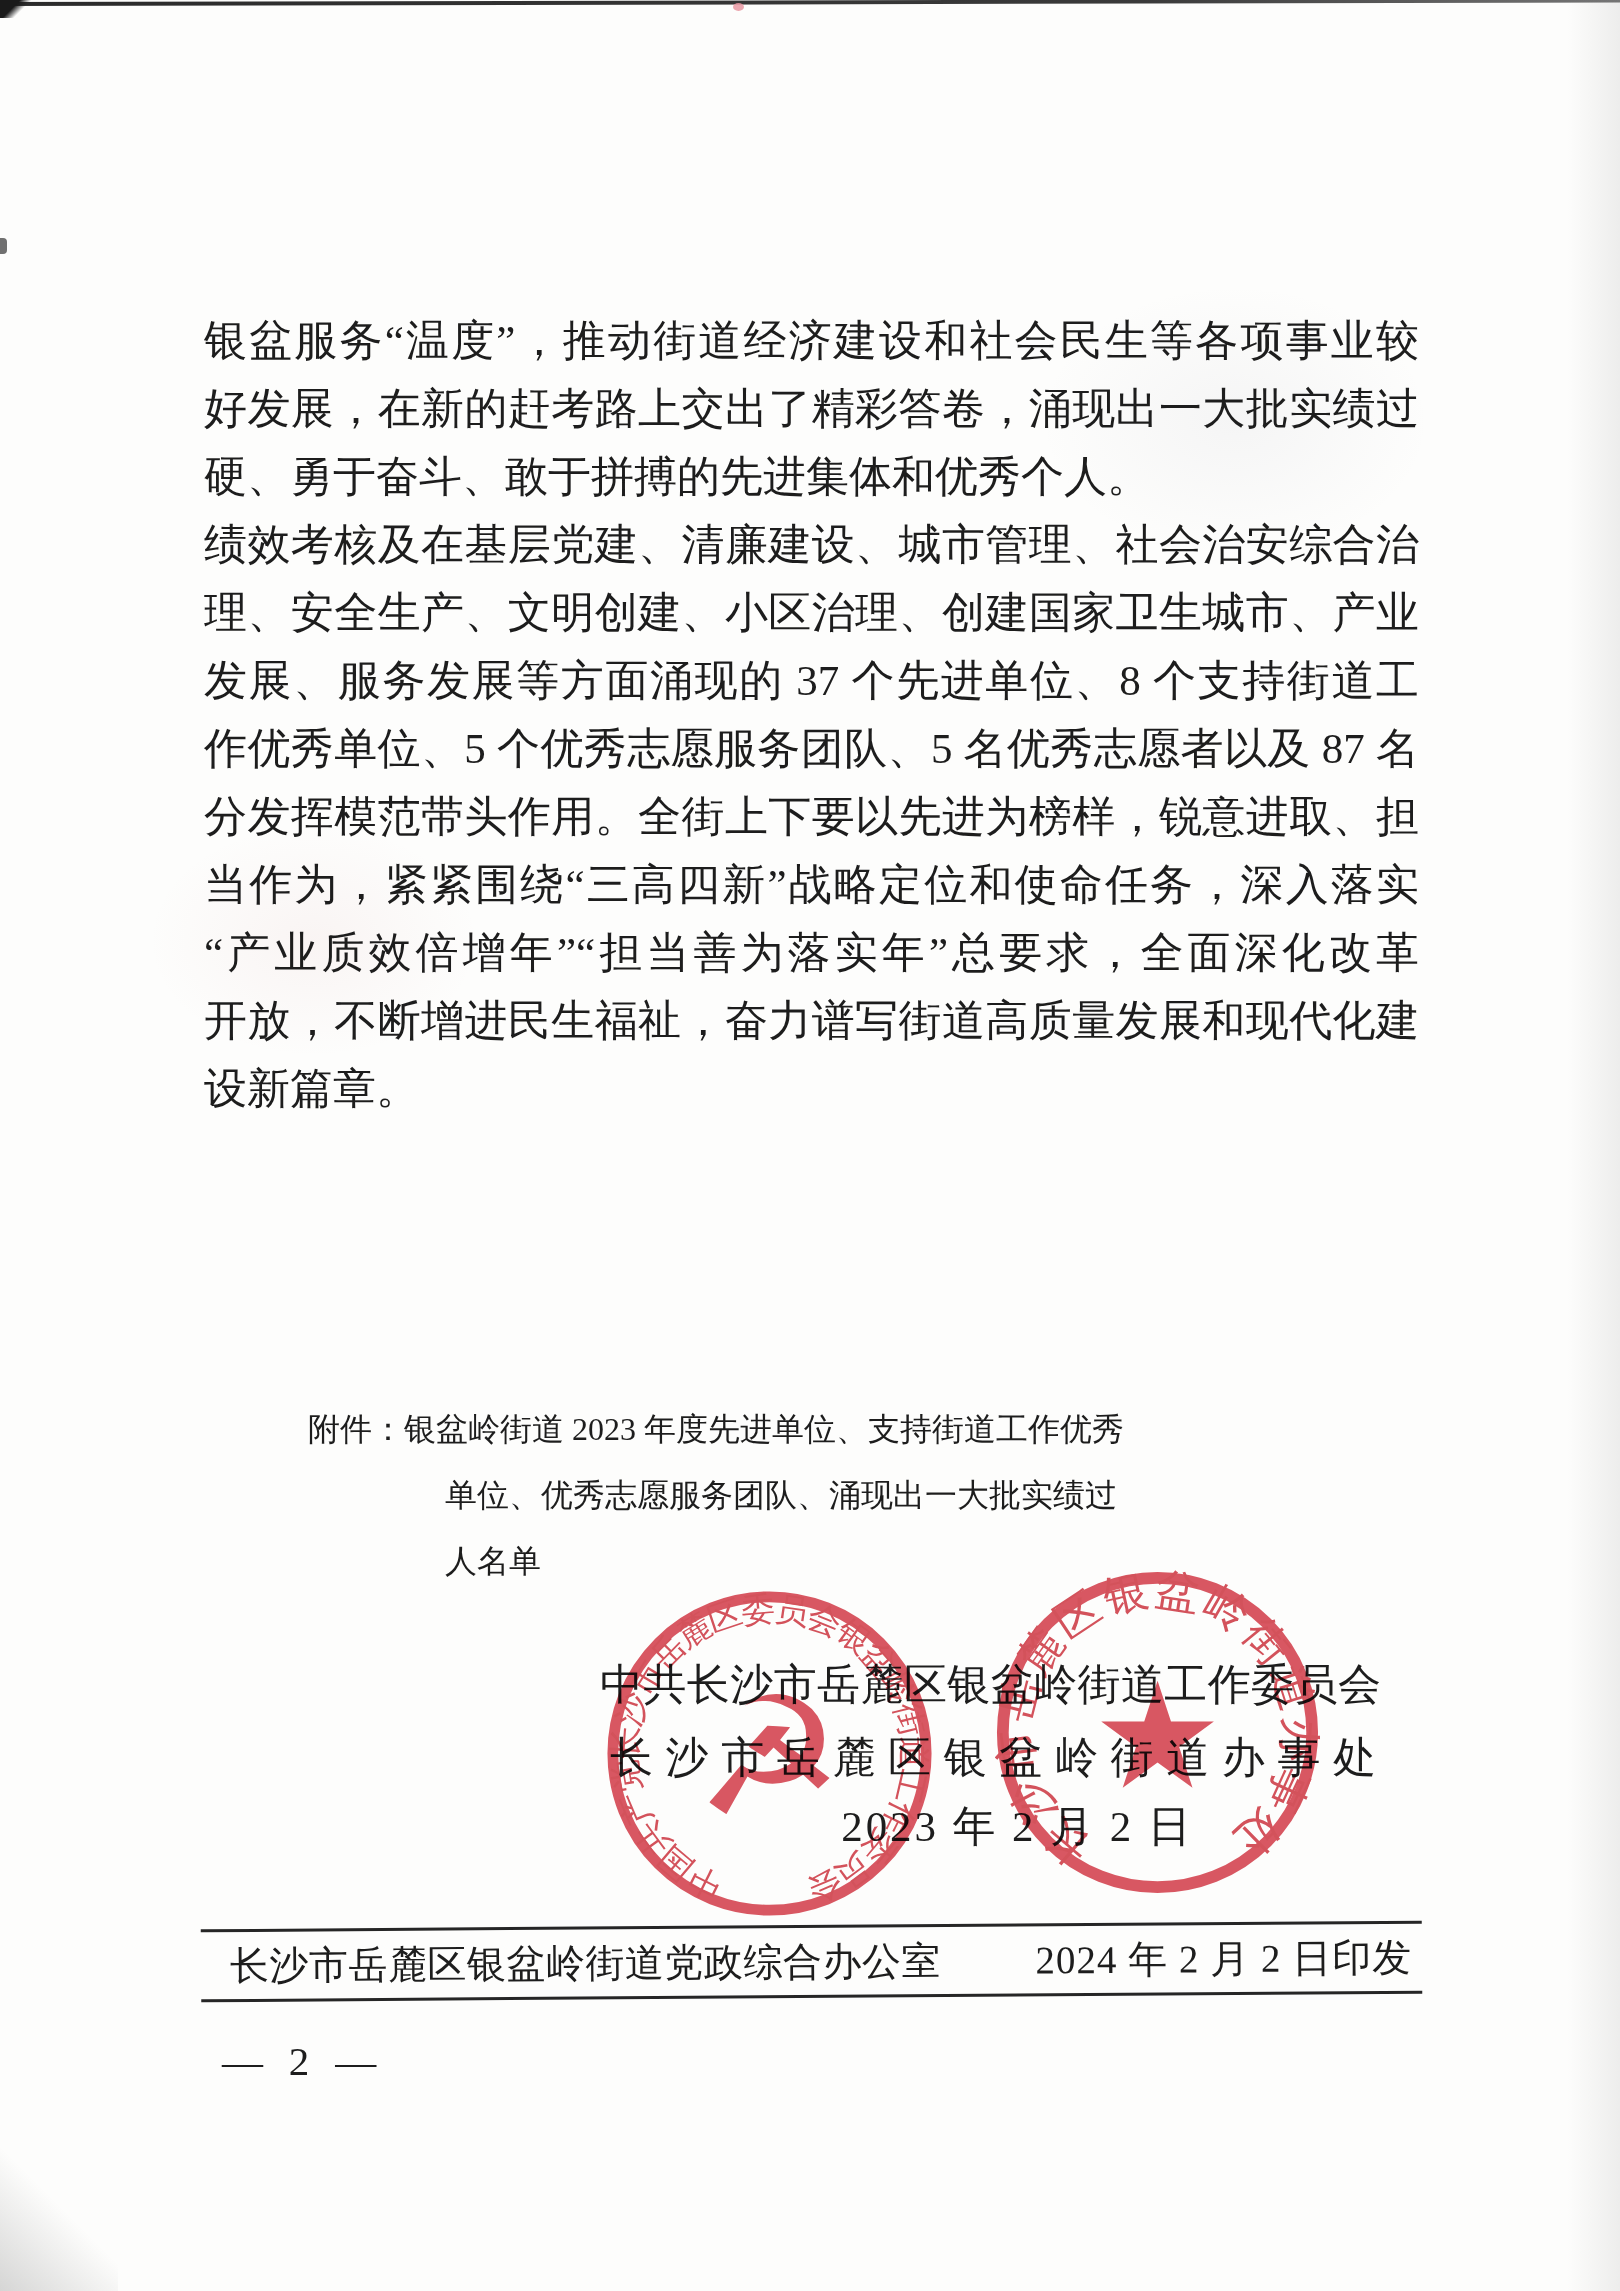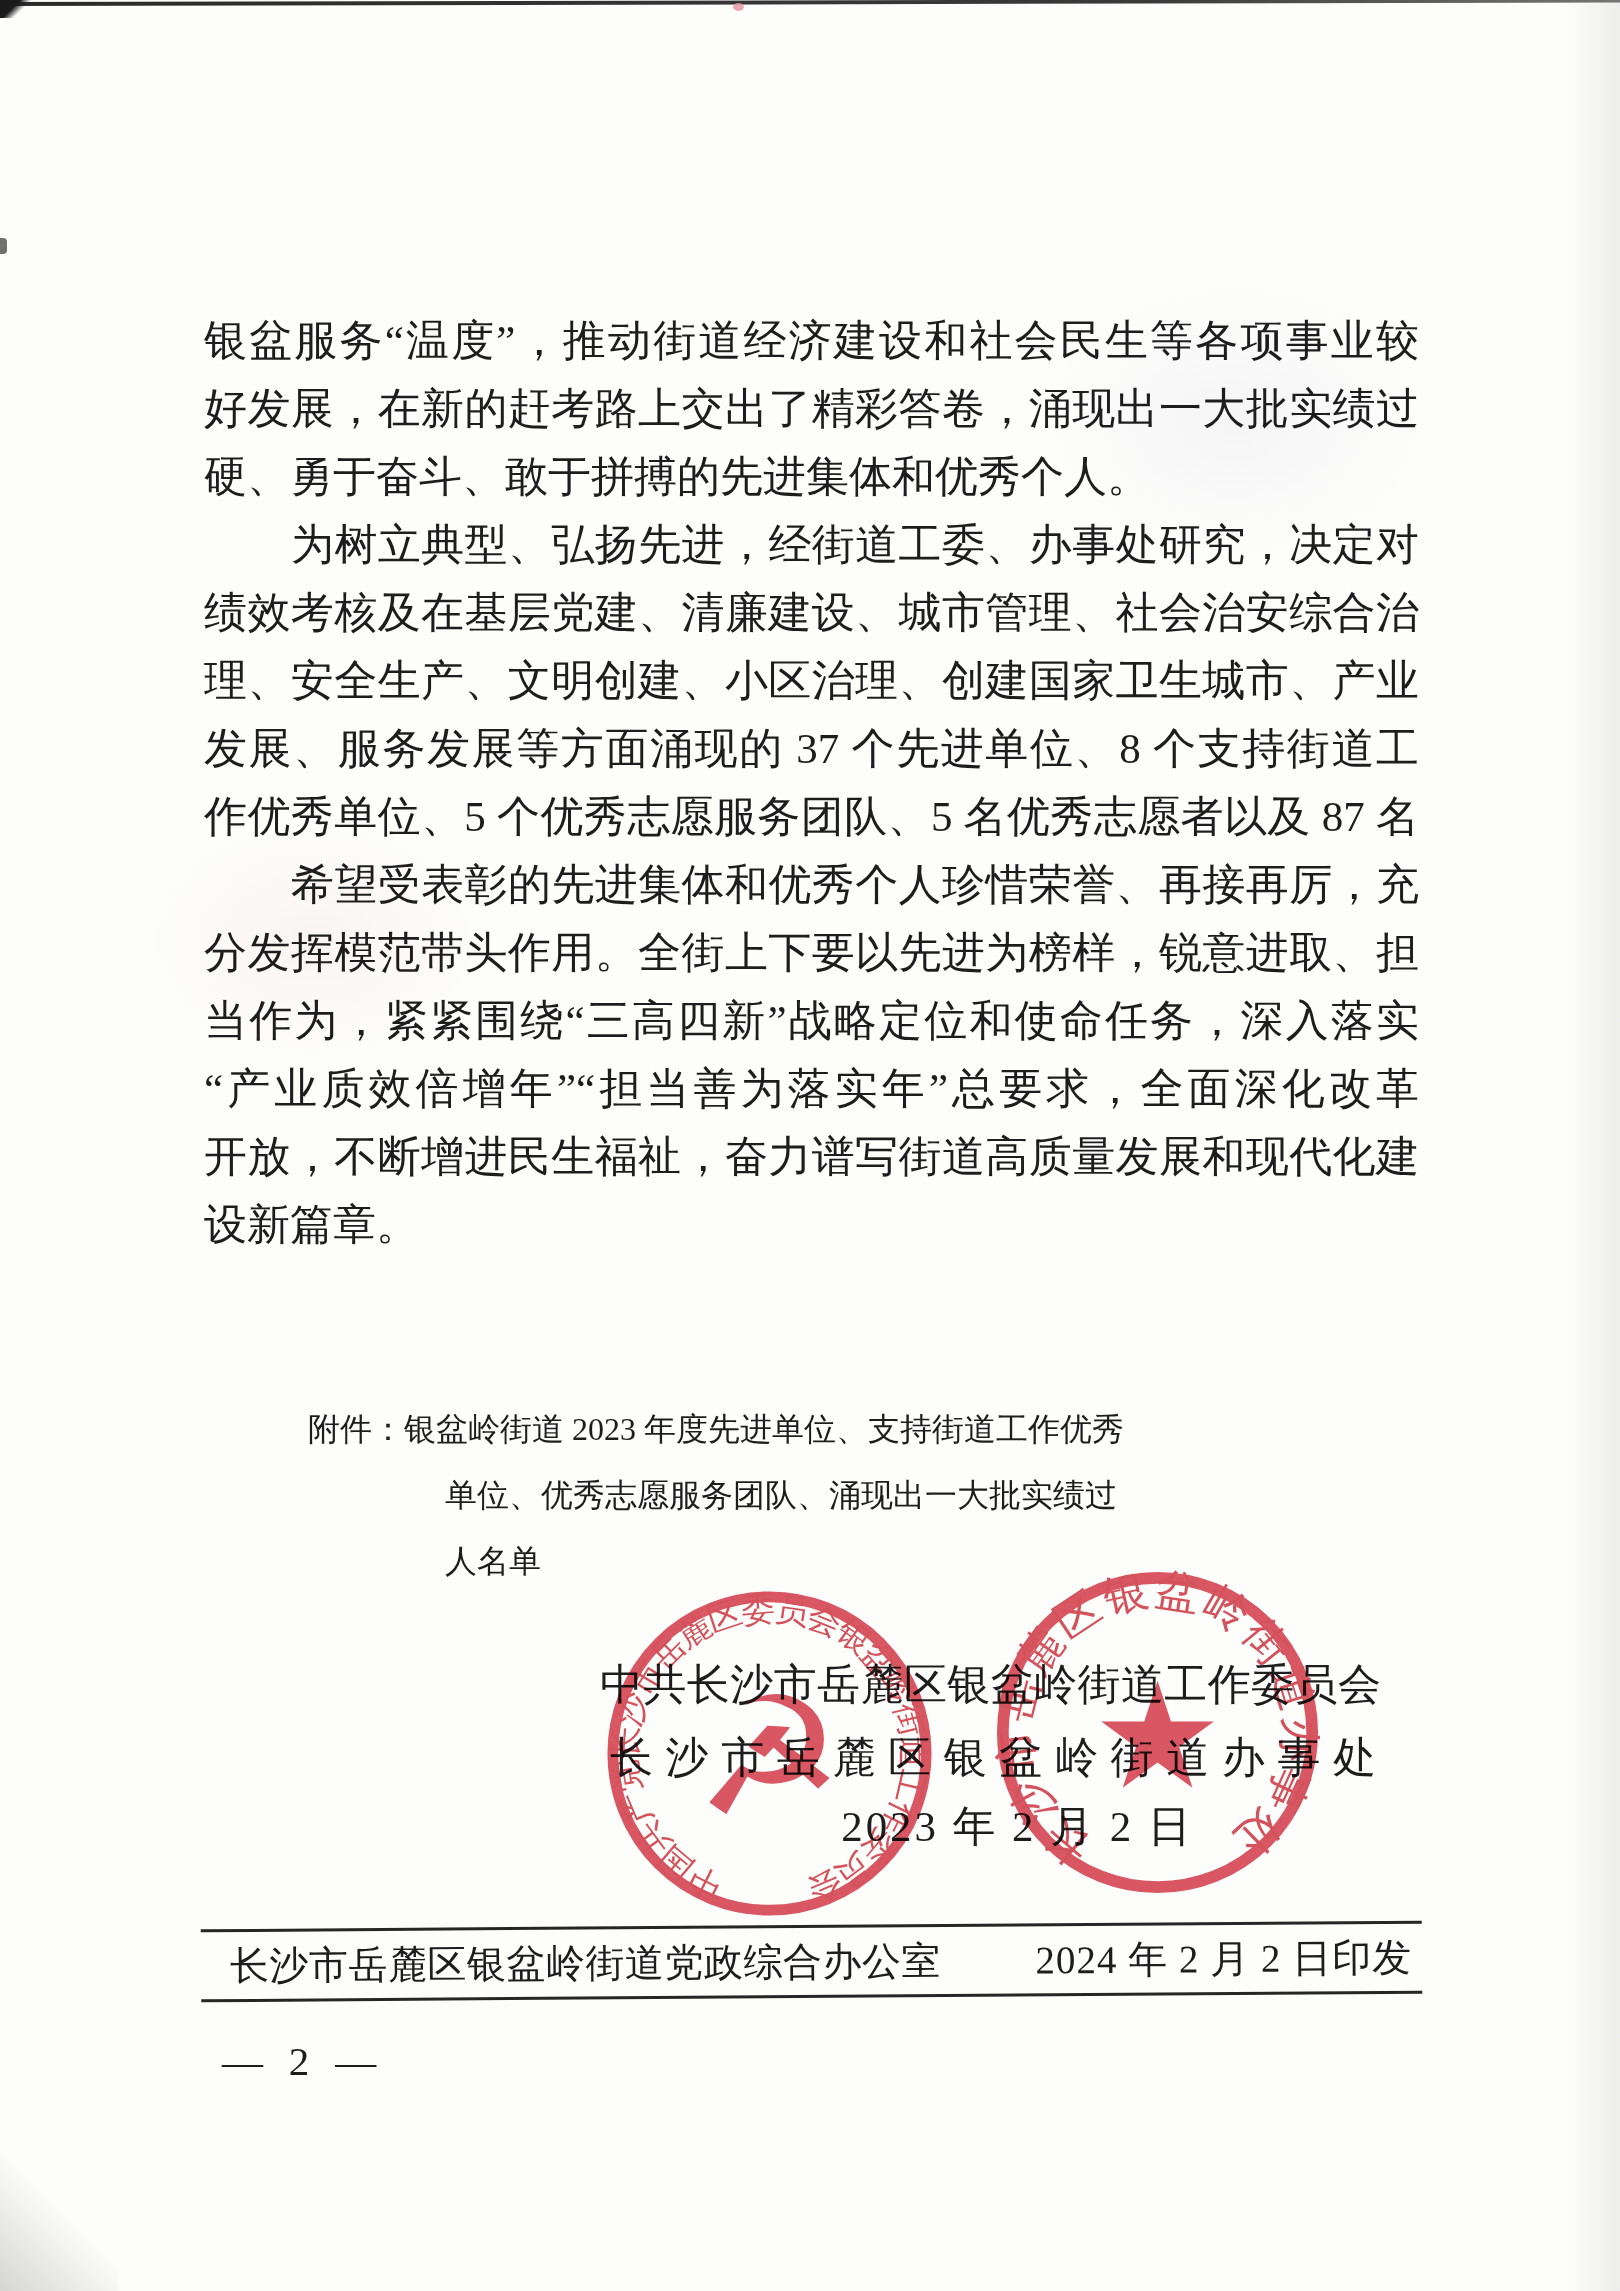--- a/index.html
+++ b/index.html
@@ -83,26 +83,24 @@
   <div class="corner-shade-bl"></div>
   <div class="edge-shade-right"></div>
   <div class="ghost-smudge-1"></div>
   <div class="ghost-smudge-2"></div>
   <div class="red-speck"></div>
 
   <div class="body-block">
       <div class="bline j">银盆服务“温度”，推动街道经济建设和社会民生等各项事业较</div>
       <div class="bline j">好发展，在新的赶考路上交出了精彩答卷，涌现出一大批实绩过</div>
       <div class="bline">硬、勇于奋斗、敢于拼搏的先进集体和优秀个人。</div>
-      <div class="bline j ind">为树立典型、弘扬先进，经街道工委、办事处研究，决定对</div>
       <div class="bline j">绩效考核及在基层党建、清廉建设、城市管理、社会治安综合治</div>
       <div class="bline j">理、安全生产、文明创建、小区治理、创建国家卫生城市、产业</div>
       <div class="bline j">发展、服务发展等方面涌现的 37 个先进单位、8 个支持街道工</div>
       <div class="bline j">作优秀单位、5 个优秀志愿服务团队、5 名优秀志愿者以及 87 名</div>
-      <div class="bline j ind">希望受表彰的先进集体和优秀个人珍惜荣誉、再接再厉，充</div>
       <div class="bline j">分发挥模范带头作用。全街上下要以先进为榜样，锐意进取、担</div>
       <div class="bline j">当作为，紧紧围绕“三高四新”战略定位和使命任务，深入落实</div>
       <div class="bline j">“产业质效倍增年”“担当善为落实年”总要求，全面深化改革</div>
       <div class="bline j">开放，不断增进民生福祉，奋力谱写街道高质量发展和现代化建</div>
       <div class="bline">设新篇章。</div>
     </div>
 
   <div class="attachment">
     <div class="aline"><span>附件：</span><span>银盆岭街道 2023 年度先进单位、支持街道工作优秀</span></div>
     <div class="aline hang">单位、优秀志愿服务团队、涌现出一大批实绩过</div>

